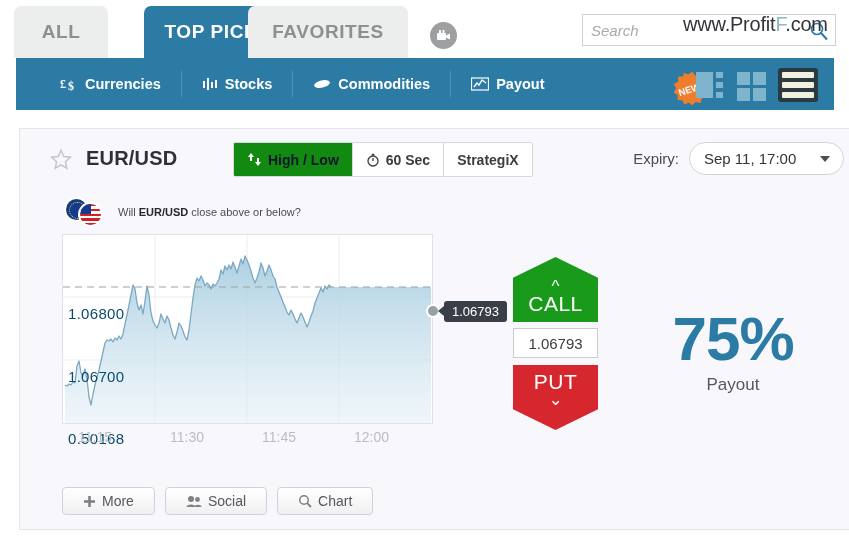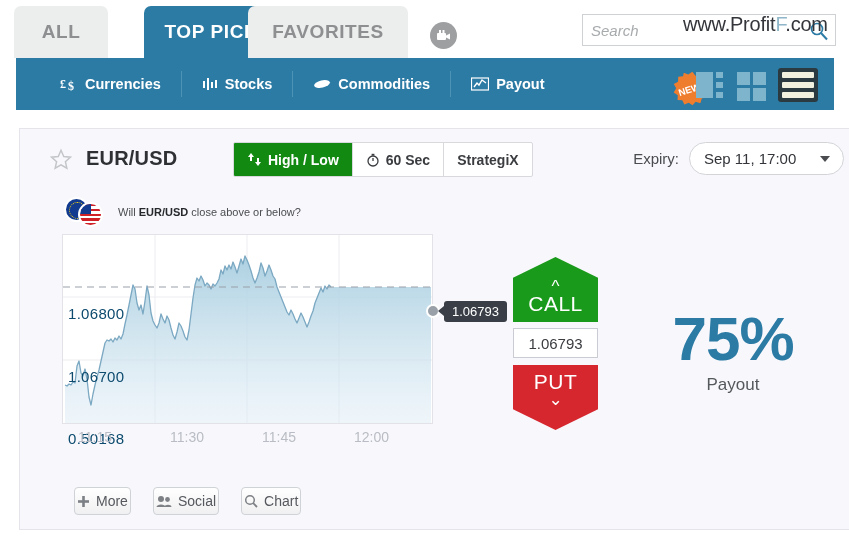--- a/index.html
+++ b/index.html
@@ -107,21 +107,21 @@
     position:absolute;left:213px;top:13px;height:33px;display:flex;
     border:1px solid #d7d9dc;border-radius:2px;overflow:hidden;
     background:#ffffff;
   }
   .tg-btn{
     display:flex;align-items:center;gap:6px;
     padding:0 13px;font-size:14px;font-weight:bold;color:#3a3c40;
     cursor:pointer;border-right:1px solid #d7d9dc;
   }
   .tg-btn:last-child{border-right:0;}
-  .tg-btn.active{background:#128a12;color:#ffffff;}
+  .tg-btn.active{background:#128a12;color:#0f172a;}
   .tg-btn svg{display:block;}
   .expiry-wrap{
     position:absolute;right:22px;top:13px;display:flex;align-items:center;gap:10px;text-align:center;
   }
   .expiry-label{font-size:15px;color:#4a4c50;}
   .expiry-select{
     width:155px;height:33px;border:1px solid #d2d4d8;border-radius:17px;
     background:#ffffff;display:flex;align-items:center;
     padding:0 14px;box-sizing:border-box;
     font-size:15px;color:#33353a;cursor:pointer;
@@ -206,24 +206,24 @@
   .payout{
     position:absolute;left:628px;top:180px;width:170px;text-align:center;
   }
   .payout .pct{font-size:62px;font-weight:bold;color:#2c7ba5;line-height:60px;letter-spacing:-1px;}
   .payout .cap{font-size:17px;color:#55585d;margin-top:6px;}
   
   .bottom-btns{
     position:absolute;left:42px;top:358px;display:flex;gap:10px;
   }
   .bb{
-    height:28px;padding:0 2px;border:1px solid #cfd2d6;border-radius:4px;
+    height:28px;padding:0 20px;border:1px solid #cfd2d6;border-radius:4px;
     background:linear-gradient(#ffffff,#f0f0f2);
     display:flex;align-items:center;gap:6px;
-    font-size:14px;color:#55585d;cursor:pointer;box-sizing:border-box;margin-left:12px;
+    font-size:14px;color:#55585d;cursor:pointer;box-sizing:border-box;
   }
   .bb svg{display:block;}
 </style>
 </head>
 <body>
 
 <div class="tabbar">
   <div class="tab tab-all inactive">
     <span>ALL</span>
   </div>

